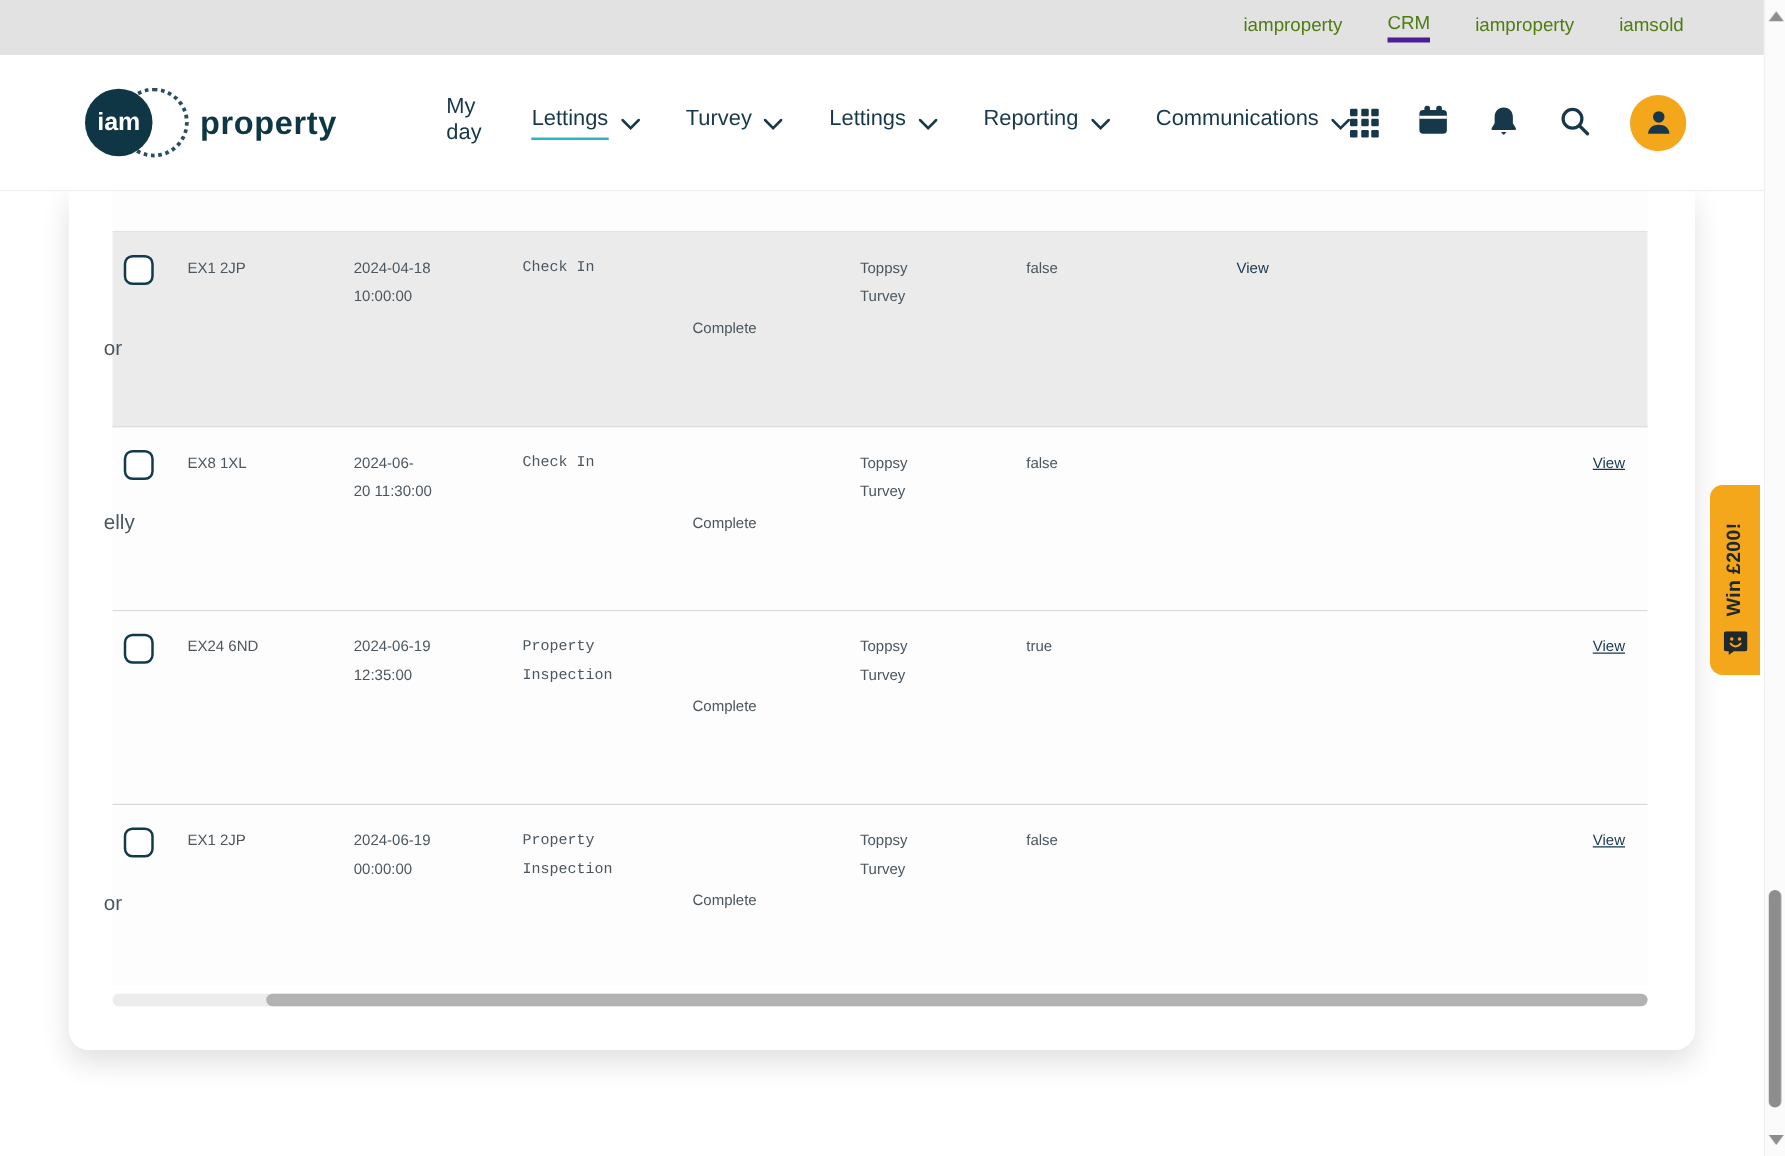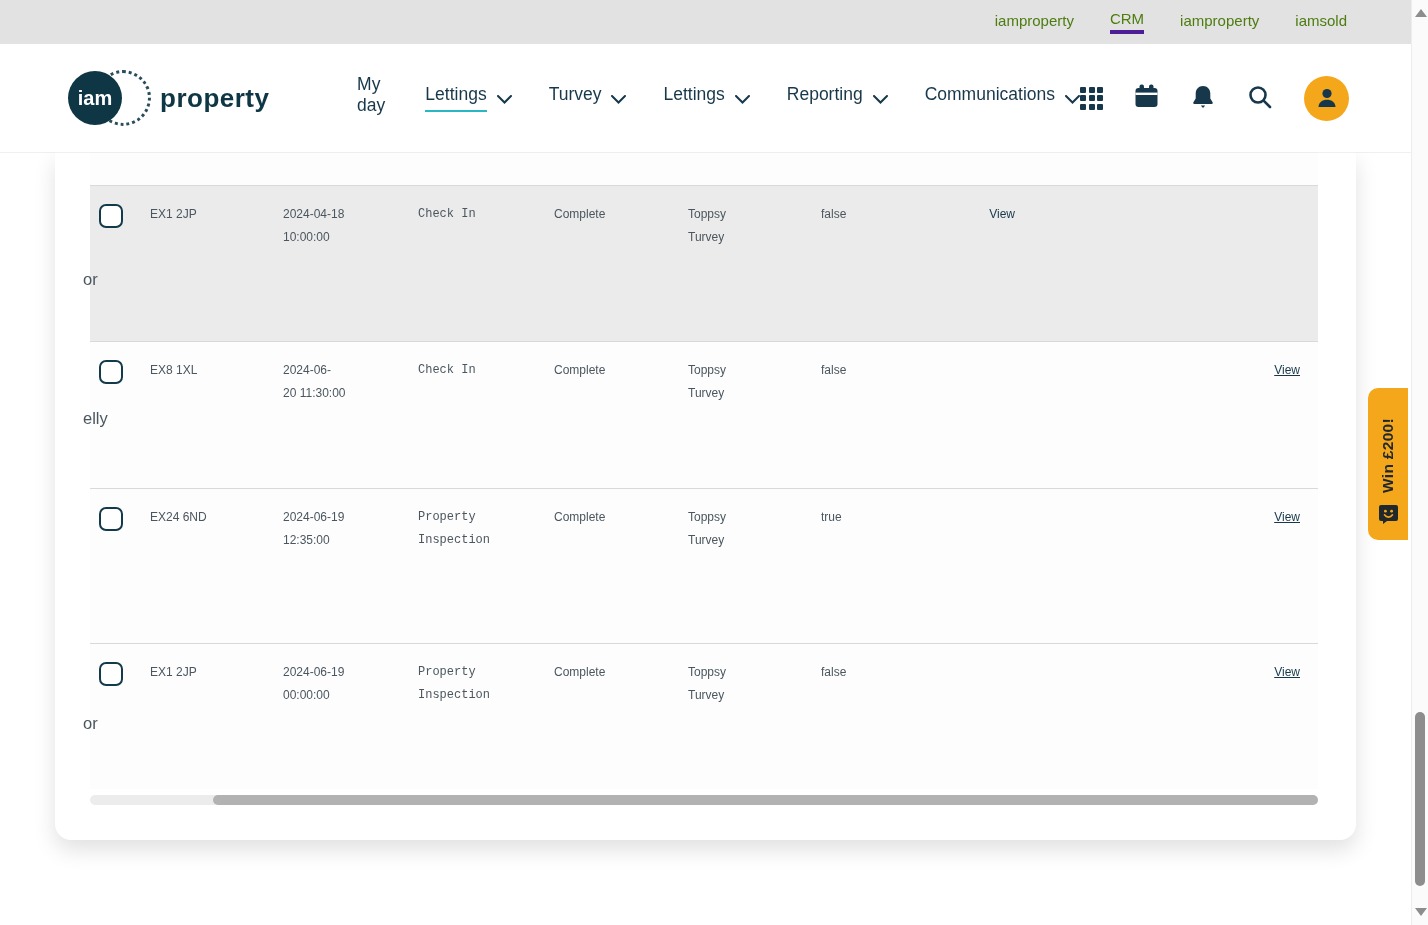--- a/index.html
+++ b/index.html
@@ -53,21 +53,21 @@
   .trow.b { border-bottom:1px solid #d9d9d9; }
   .r0 { height:156px; } .r1 { height:147px; } .r2 { height:155px; } .r3 { height:145px; }
 
   .cell { font-size:12px; line-height:23px; color:#4b565e; white-space:pre-line; }
   .c-check { width:51px; }
   .checkbox { width:24px; height:24px; border:2px solid #123a4a; border-radius:7px;
     background:#fff; cursor:pointer; margin-top:1px; }
   .c-post   { width:133px; }
   .c-date   { width:135px; }
   .c-type   { width:136px;font-family:Liberation Mono, monospace; }
-  .c-status { width:134px; }
+  .c-status { width:134px;margin-top:48px; }
   .c-person { width:133px; }
   .c-flag   { width:134px; }
   .c-code   { flex:1; }
   .c-view   { width:78px; text-align:right; padding-right:18px; }
   .view-link { color:#17384a; font-weight:500; text-decoration:underline; cursor:pointer;text-align:right; }
   .r0 .view-link { text-decoration:none; }
 
   .frag { position:absolute; left:-7px; font-size:16.5px; color:#4b565e; }
   .r0 .frag { top:84px; } .r1 .frag { top:67px; } .r3 .frag { top:70px; }
 

